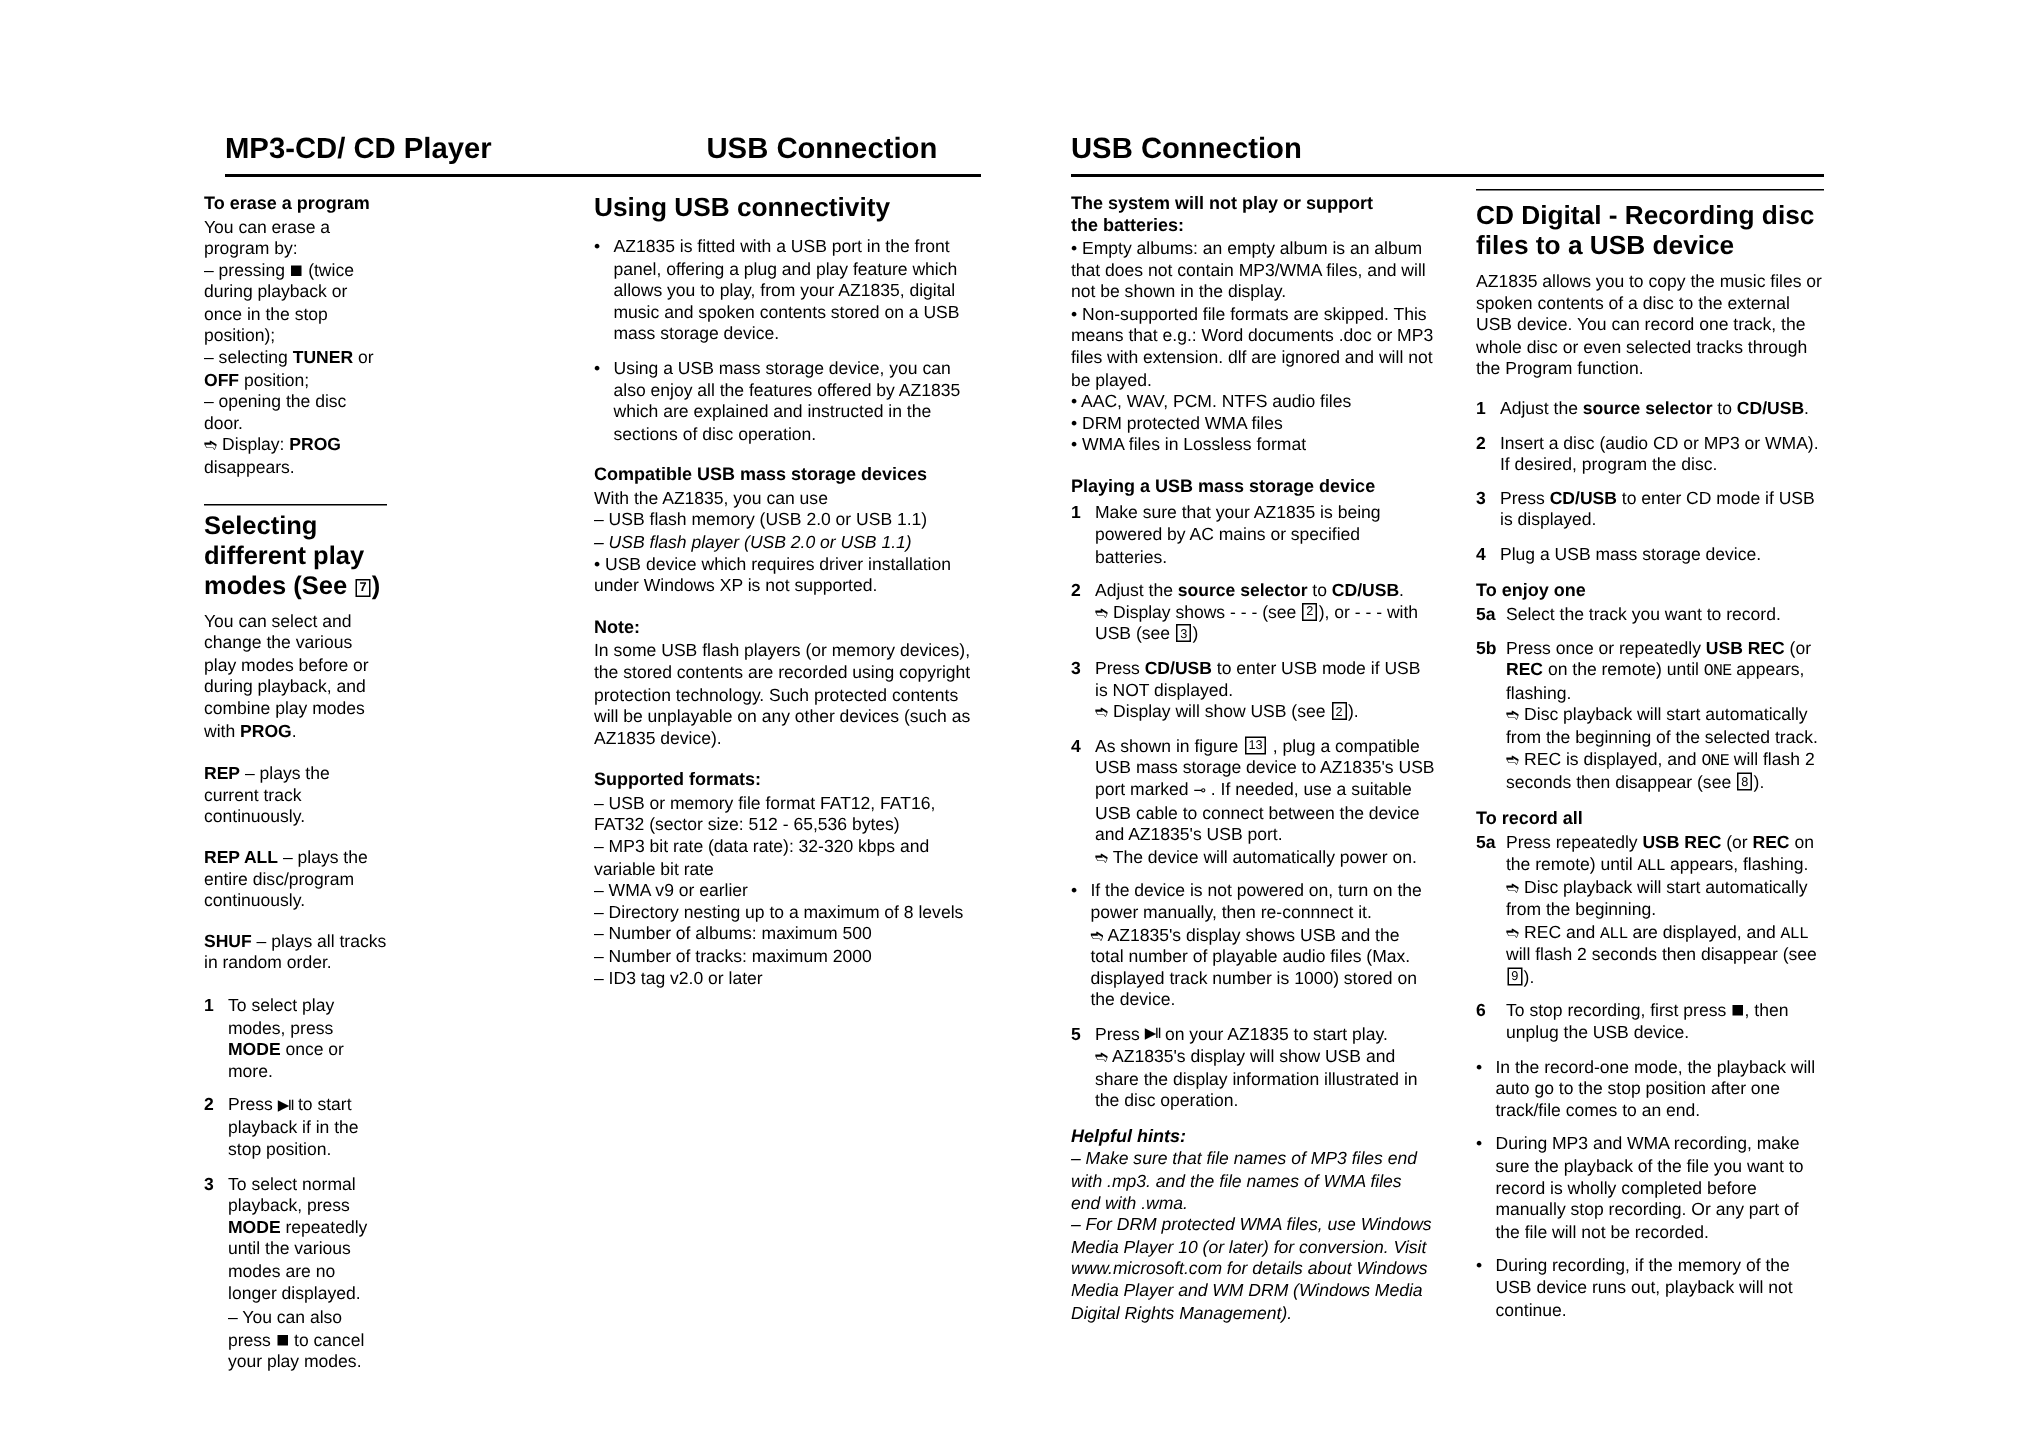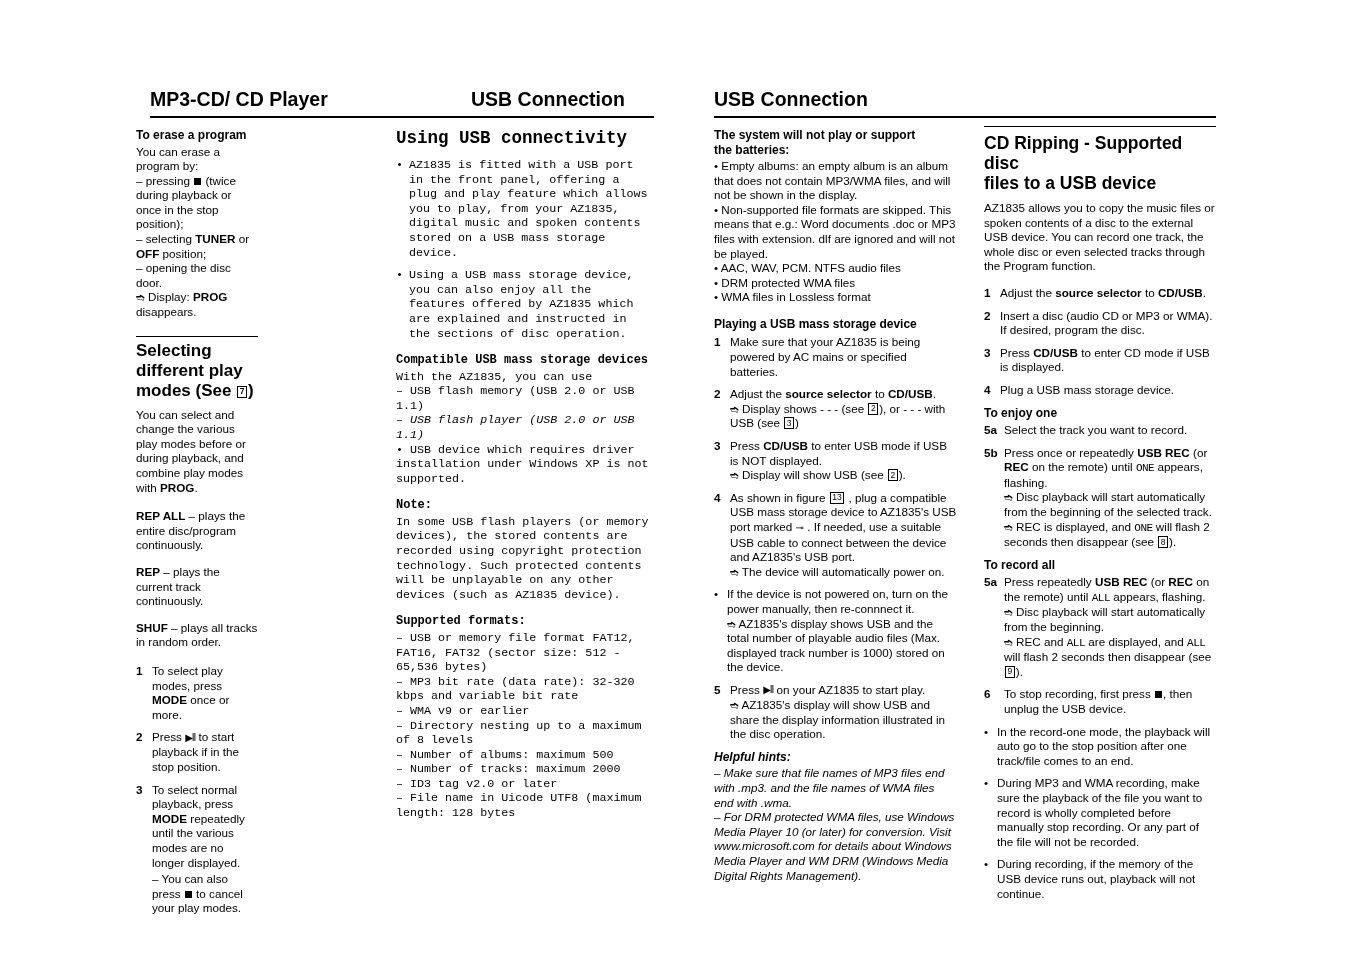--- a/index.html
+++ b/index.html
@@ -13,21 +13,21 @@
   }
   .page{position:absolute;left:0;top:0;width:1351px;height:954px;}
 
   
   .hdr{position:absolute;font-weight:bold;font-size:19.5px;letter-spacing:0px;}
   .rule{position:absolute;background:#000;height:1.6px;}
 
   
   .col{position:absolute;top:128px;font-size:11.7px;line-height:14.6px;}
   #col1{left:136px;width:120px;}
-  #col2{left:396px;width:256px;font-family:Liberation Mono, monospace;}
+  #col2{left:396px;width:256px;}
   #col3{left:714px;width:243px;}
   #col4{left:984px;width:232px;}
 
   .col p{margin:0 0 0 0;}
   .tight{margin-bottom:0;}
 
   h3.sub{font-weight:bold;font-size:12px;margin:0 0 2px 0;line-height:14.5px;}
   h2.sec{font-weight:bold;font-size:17px;line-height:20px;margin:0 0 7px 0;}
   .secrule{border-top:1.6px solid #000;margin-bottom:4px;}
 
@@ -80,22 +80,22 @@
     <p class="tight">– opening the disc door.</p>
     <p style="margin-bottom:16px;"><span class="arrow">➬</span> Display: <b>PROG</b> disappears.</p>
 
     <div class="secrule"></div>
     <h2 class="sec">
       <span class="line">Selecting different play</span>
       <span class="line">modes (See <span class="boxnum">7</span>)</span>
     </h2>
     <p style="margin-bottom:14px;">You can select and change the various play modes before or during playback, and combine play modes with <b>PROG</b>.</p>
 
+    <p style="margin-bottom:12px;"><b>REP</b> – plays the current track continuously.</p>
     <p style="margin-bottom:12px;"><b>REP ALL</b> – plays the entire disc/program continuously.</p>
-    <p style="margin-bottom:12px;"><b>REP</b> – plays the current track continuously.</p>
     <p style="margin-bottom:14px;"><b>SHUF</b> – plays all tracks in random order.</p>
 
     <div class="row">
       <div class="num">1</div>
       <div class="txt">To select play modes, press <b>MODE</b> once or more.</div>
     </div>
     <div class="row">
       <div class="num">2</div>
       <div class="txt">Press <span class="playpause">▶II</span> to start playback if in the stop position.</div>
     </div>
@@ -129,21 +129,20 @@
     <p style="margin-bottom:12px;">In some USB flash players (or memory devices), the stored contents are recorded using copyright protection technology. Such protected contents will be unplayable on any other devices (such as AZ1835 device).</p>
 
     <h3 class="sub">Supported formats:</h3>
     <p class="tight">– USB or memory file format FAT12, FAT16, FAT32 (sector size: 512 - 65,536 bytes)</p>
     <p class="tight">– MP3 bit rate (data rate): 32-320 kbps and variable bit rate</p>
     <p class="tight">– WMA v9 or earlier</p>
     <p class="tight">– Directory nesting up to a maximum of 8 levels</p>
     <p class="tight">– Number of albums: maximum 500</p>
     <p class="tight">– Number of tracks: maximum 2000</p>
     <p class="tight">– ID3 tag v2.0 or later</p>
-    <p class="tight">– File name in Uicode UTF8 (maximum length: 128 bytes</p>
   </div>
 
   <div class="col" id="col3">
     <h3 class="sub">
       <span class="line">The system will not play or support</span>
       <span class="line">the batteries:</span>
     </h3>
     <p class="tight">• Empty albums: an empty album is an album that does not contain MP3/WMA files, and will not be shown in the display.</p>
     <p class="tight">• Non-supported file formats are skipped. This means that e.g.: Word documents .doc or MP3 files with extension. dlf are ignored and will not be played.</p>
     <p class="tight">• AAC, WAV, PCM. NTFS audio files</p>
@@ -194,21 +193,21 @@
     </div>
 
     <div class="hh">Helpful hints:</div>
     <p class="ital tight">– Make sure that file names of MP3 files end with .mp3. and the file names of WMA files end with .wma.</p>
     <p class="ital tight">– For DRM protected WMA files, use Windows Media Player 10 (or later) for conversion. Visit www.microsoft.com for details about Windows Media Player and WM DRM (Windows Media Digital Rights Management).</p>
   </div>
 
   <div class="col" id="col4" style="top:126px;">
     <div class="secrule" style="margin-bottom:6px;"></div>
     <h2 class="sec" style="font-size:17.5px;line-height:20px;margin-bottom:8px;">
-      <span class="line">CD Ripping - Supported disc</span>
+      <span class="line">CD Digital - Recording disc</span>
       <span class="line">files to a USB device</span>
     </h2>
     <p style="margin-bottom:12px;">AZ1835 allows you to copy the music files or spoken contents of a disc to the external USB device. You can record one track, the whole disc or even selected tracks through the Program function.</p>
 
     <div class="row">
       <div class="num">1</div>
       <div class="txt">Adjust the <b>source selector</b> to <b>CD/USB</b>.</div>
     </div>
     <div class="row">
       <div class="num">2</div>

